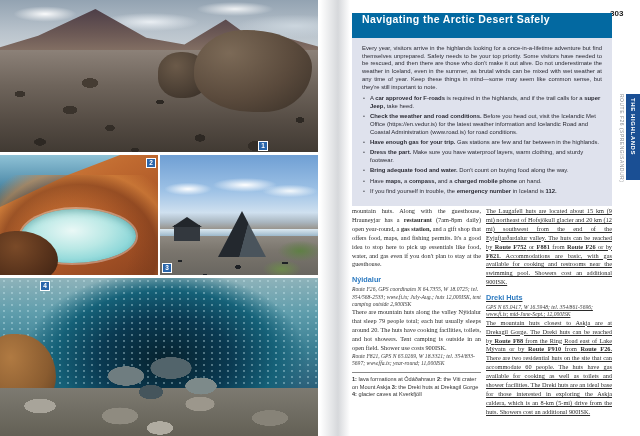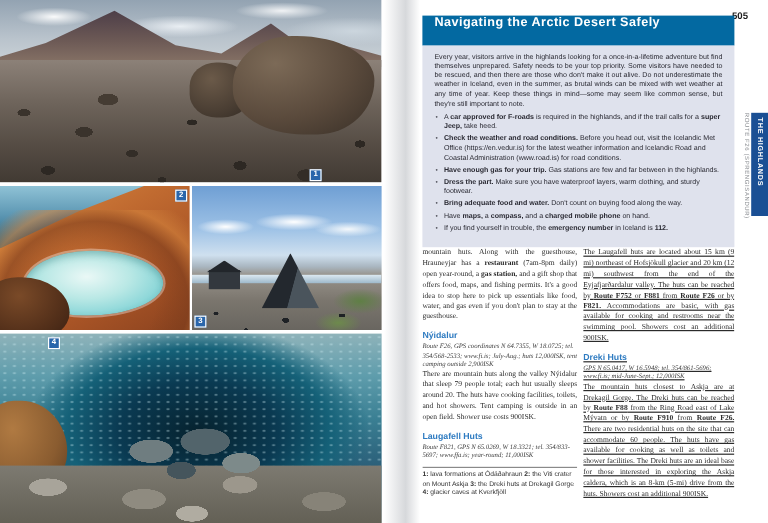--- a/index.html
+++ b/index.html
@@ -179,21 +179,21 @@
   <div class="p4-centerrocks"></div>
 </div>
 
 <div class="badge" style="left:258px;top:141px;">1</div>
 <div class="badge" style="left:146px;top:158px;">2</div>
 <div class="badge" style="left:162px;top:263px;">3</div>
 <div class="badge" style="left:40px;top:281px;">4</div>
 
 <div class="gutter"></div>
 
-<div class="pagenum">505</div>
+<div class="pagenum">303</div>
 
 <div class="side-tab">
   <span>THE HIGHLANDS</span>
 </div>
 <div class="side-route">ROUTE F26 (SPRENGISANDUR)</div>
 
 <div class="safety-box">
   <div class="safety-header">Navigating the Arctic Desert Safely</div>
   <div class="safety-body">
     <p>Every year, visitors arrive in the highlands looking for a once-in-a-lifetime adventure but find themselves unprepared. Safety needs to be your top priority. Some visitors have needed to be rescued, and then there are those who don't make it out alive. Do not underestimate the weather in Iceland, even in the summer, as brutal winds can be mixed with wet weather at any time of year. Keep these things in mind—some may seem like common sense, but they're still important to note.</p>
@@ -208,21 +208,20 @@
     </ul>
   </div>
 </div>
 
 <div class="cols">
   <div class="col" id="col1">
     <p>mountain huts. Along with the guesthouse, Hrauneyjar has a <b>restaurant</b> (7am-8pm daily) open year-round, a <b>gas station,</b> and a gift shop that offers food, maps, and fishing permits. It's a good idea to stop here to pick up essentials like food, water, and gas even if you don't plan to stay at the guesthouse.</p>
     <h3>Nýidalur</h3>
     <div class="meta">Route F26, GPS coordinates N 64.7355, W 18.0725; tel. 354/568-2533; www.fi.is; July-Aug.; huts 12,000ISK, tent camping outside 2,900ISK</div>
     <p>There are mountain huts along the valley Nýidalur that sleep 79 people total; each hut usually sleeps around 20. The huts have cooking facilities, toilets, and hot showers. Tent camping is outside in an open field. Shower use costs 900ISK.</p>
-    <h3>Laugafell Huts</h3>
     <div class="meta">Route F821, GPS N 65.0269, W 18.3321; tel. 354/833-5697; www.ffa.is; year-round; 11,000ISK</div>
     <hr class="cap-rule">
     <div class="caption"><b>1:</b> lava formations at Ódáðahraun <b>2:</b> the Viti crater on Mount Askja <b>3:</b> the Dreki huts at Drekagil Gorge <b>4:</b> glacier caves at Kverkfjöll</div>
   </div>
   <div class="col" id="col2">
     <p>The Laugafell huts are located about 15 km (9 mi) northeast of Hofsjökull glacier and 20 km (12 mi) southwest from the end of the Eyjafjarðardalur valley. The huts can be reached by <b>Route F752</b> or <b>F881</b> from <b>Route F26</b> or by <b>F821.</b> Accommodations are basic, with gas available for cooking and restrooms near the swimming pool. Showers cost an additional 900ISK.</p>
     <h3>Dreki Huts</h3>
     <div class="meta">GPS N 65.0417, W 16.5948; tel. 354/861-5696; www.fi.is; mid-June-Sept.; 12,000ISK</div>
     <p>The mountain huts closest to Askja are at Drekagil Gorge. The Dreki huts can be reached by <b>Route F88</b> from the Ring Road east of Lake Mývatn or by <b>Route F910</b> from <b>Route F26.</b> There are two residential huts on the site that can accommodate 60 people. The huts have gas available for cooking as well as toilets and shower facilities. The Dreki huts are an ideal base for those interested in exploring the Askja caldera, which is an 8-km (5-mi) drive from the huts. Showers cost an additional 900ISK.</p>
   </div>

